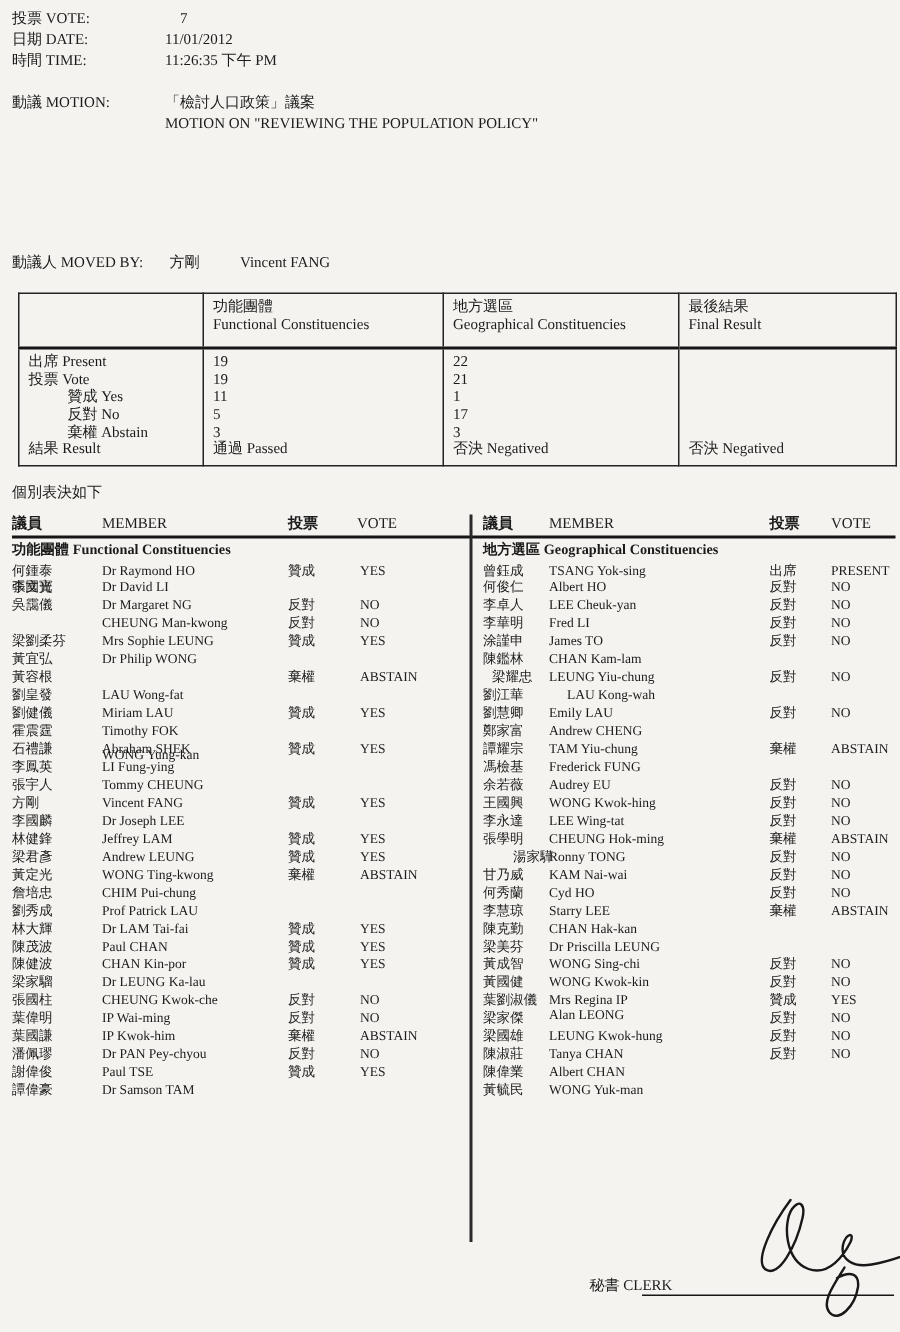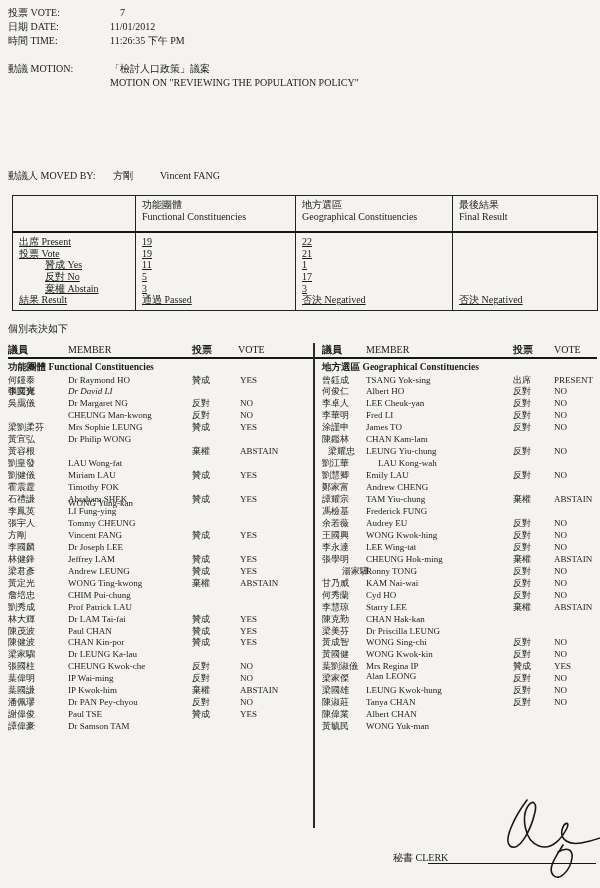--- a/index.html
+++ b/index.html
@@ -16,21 +16,21 @@
   
   .sumwrap { position:absolute; left:12px; top:195px; }
   table.summary { border-collapse:collapse; table-layout:fixed; width:585px;
     border:1.5px solid #232323; }
   table.summary th, table.summary td {
     border:1px solid #232323; vertical-align:top; text-align:left;
     padding:3px 6px 4px 6px; font-weight:normal; font-size:10px;
   }
   table.summary tr.hdr th { border-bottom:2.5px solid #161616; height:28px; }
   .hline { height:12px; line-height:12px; white-space:nowrap; }
-  .tline { height:11.7px; line-height:11.7px; white-space:nowrap; font-size:10px;text-decoration:underline; }
+  .tline { height:11.7px; line-height:11.7px; white-space:nowrap; font-size:10px; }
   .tline.indent { padding-left:26px; }
 
   
   .rule { position:absolute; left:8px; top:357px; width:589px; height:2px; background:#161616; }
   .divider { position:absolute; left:313px; top:343px; width:1.5px; height:485px; background:#2a2a2a; }
   .mrow span { position:absolute; white-space:nowrap; font-size:9px; line-height:11.5px; }
   .sig-line { position:absolute; left:428px; top:863px; width:168px; height:1.3px; background:#161616; }
   .sigsvg { position:absolute; left:497px; top:788px; }
 </style>
 </head>
@@ -141,21 +141,21 @@
 
   <div id="rows-left">
       <div class="mrow">
         <span style="left: 8px; top: 374.5px;">何鍾泰</span>
         <span style="left: 68px; top: 374.5px;">Dr Raymond HO</span>
         <span style="left: 192px; top: 374.5px;">贊成</span>
         <span style="left: 240px; top: 374.5px;">YES</span>
       </div>
       <div class="mrow">
         <span style="left: 8px; top: 386.4px;">李國寶</span>
-        <span style="left: 68px; top: 386.4px; font-style: italic;">Dr David LI</span>
+        <span style="left: 68px; top: 386.4px;">Dr David LI</span>
         <span style="left: 192px; top: 386.4px;"></span>
         <span style="left: 240px; top: 386.4px;"></span>
       </div>
       <div class="mrow">
         <span style="left: 8px; top: 398.4px;">吳靄儀</span>
         <span style="left: 68px; top: 398.4px;">Dr Margaret NG</span>
         <span style="left: 192px; top: 398.4px;">反對</span>
         <span style="left: 240px; top: 398.4px;">NO</span>
       </div>
       <div class="mrow">

